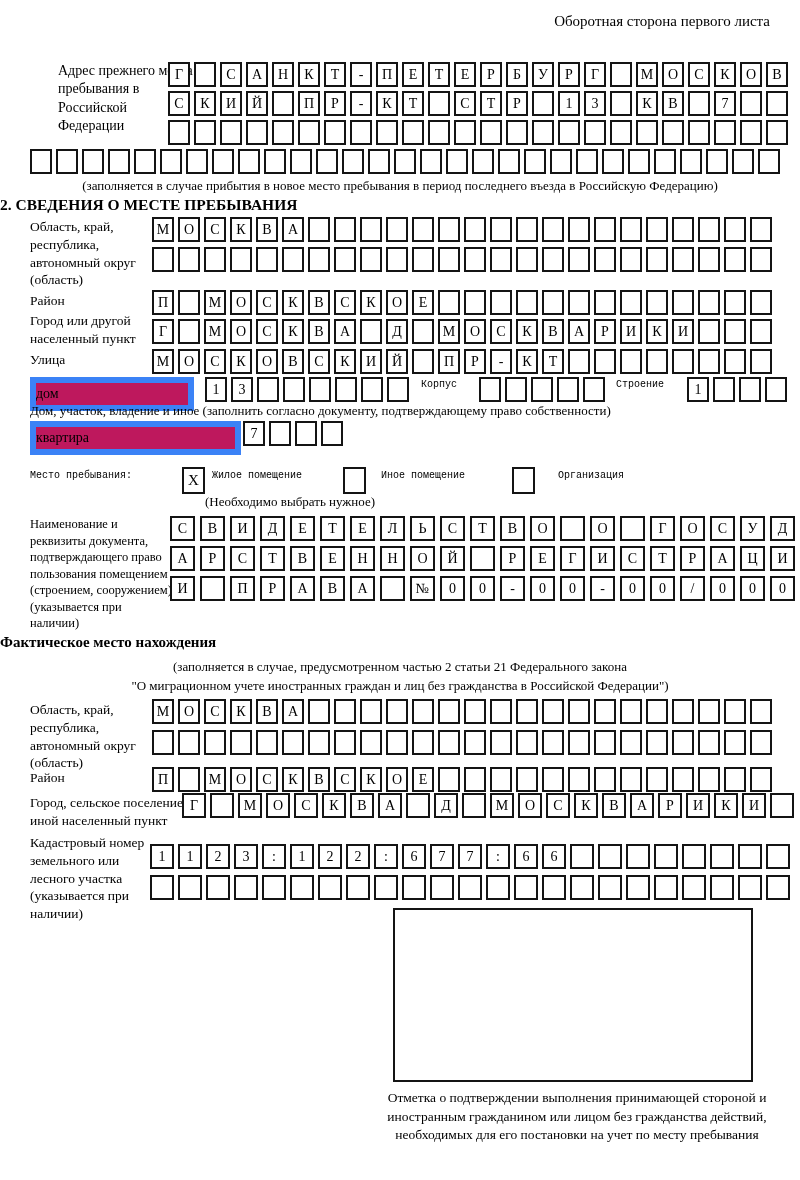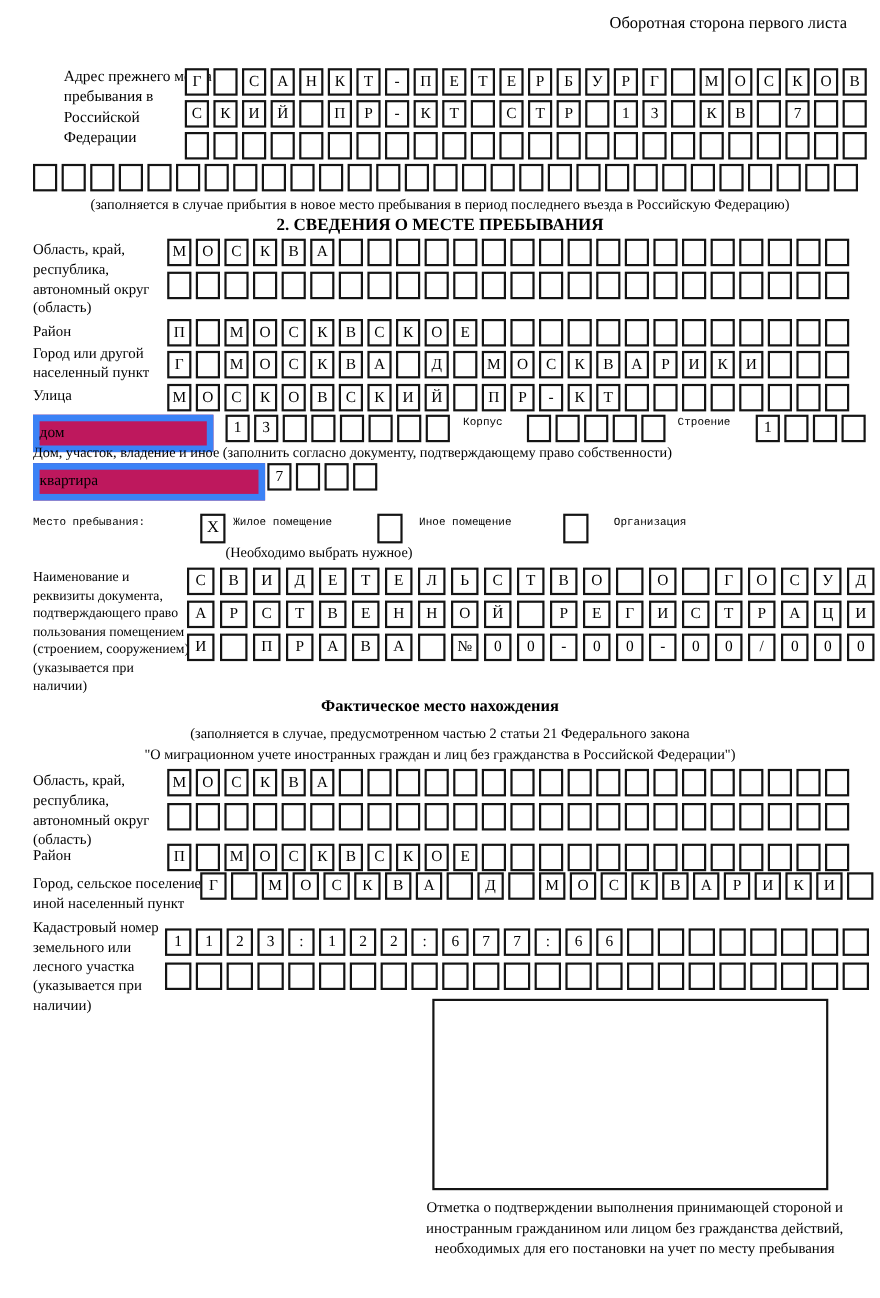--- a/index.html
+++ b/index.html
@@ -3,21 +3,21 @@
 <meta charset="utf-8">
 <style>
   html,body{margin:0;padding:0;background:#ffffff;}
   .page{
     position:relative;width:800px;height:1180px;background:#fff;color:#000;
     font-family:"Liberation Serif","DejaVu Serif",serif;overflow:hidden;
   }
   .lbl{position:absolute;font-size:13.5px;line-height:1.32;}
   .cap{position:absolute;font-size:13px;line-height:1.35;}
   .cap-center{left:0;width:800px;text-align:center;}
-  .heading{position:absolute;left:0;width:800px;text-align:center;font-weight:bold;font-size:15.5px;}
+  .heading{position:absolute;left:0;width:800px;font-weight:bold;font-size:15.5px;}
   .side-note{position:absolute;top:13px;right:30px;font-size:15px;}
   .cells{position:absolute;display:flex;gap:4px;}
   .cell{
     flex:0 0 auto;width:18px;height:21px;border:2px solid #141414;
     font-size:14px;line-height:21px;text-align:center;background:#fff;
   }
   .doc-row{gap:5px;}
   .doc-row .cell{width:21px;}
   .k23 .cell,.g22 .cell{width:20px;}
   .widebox{

